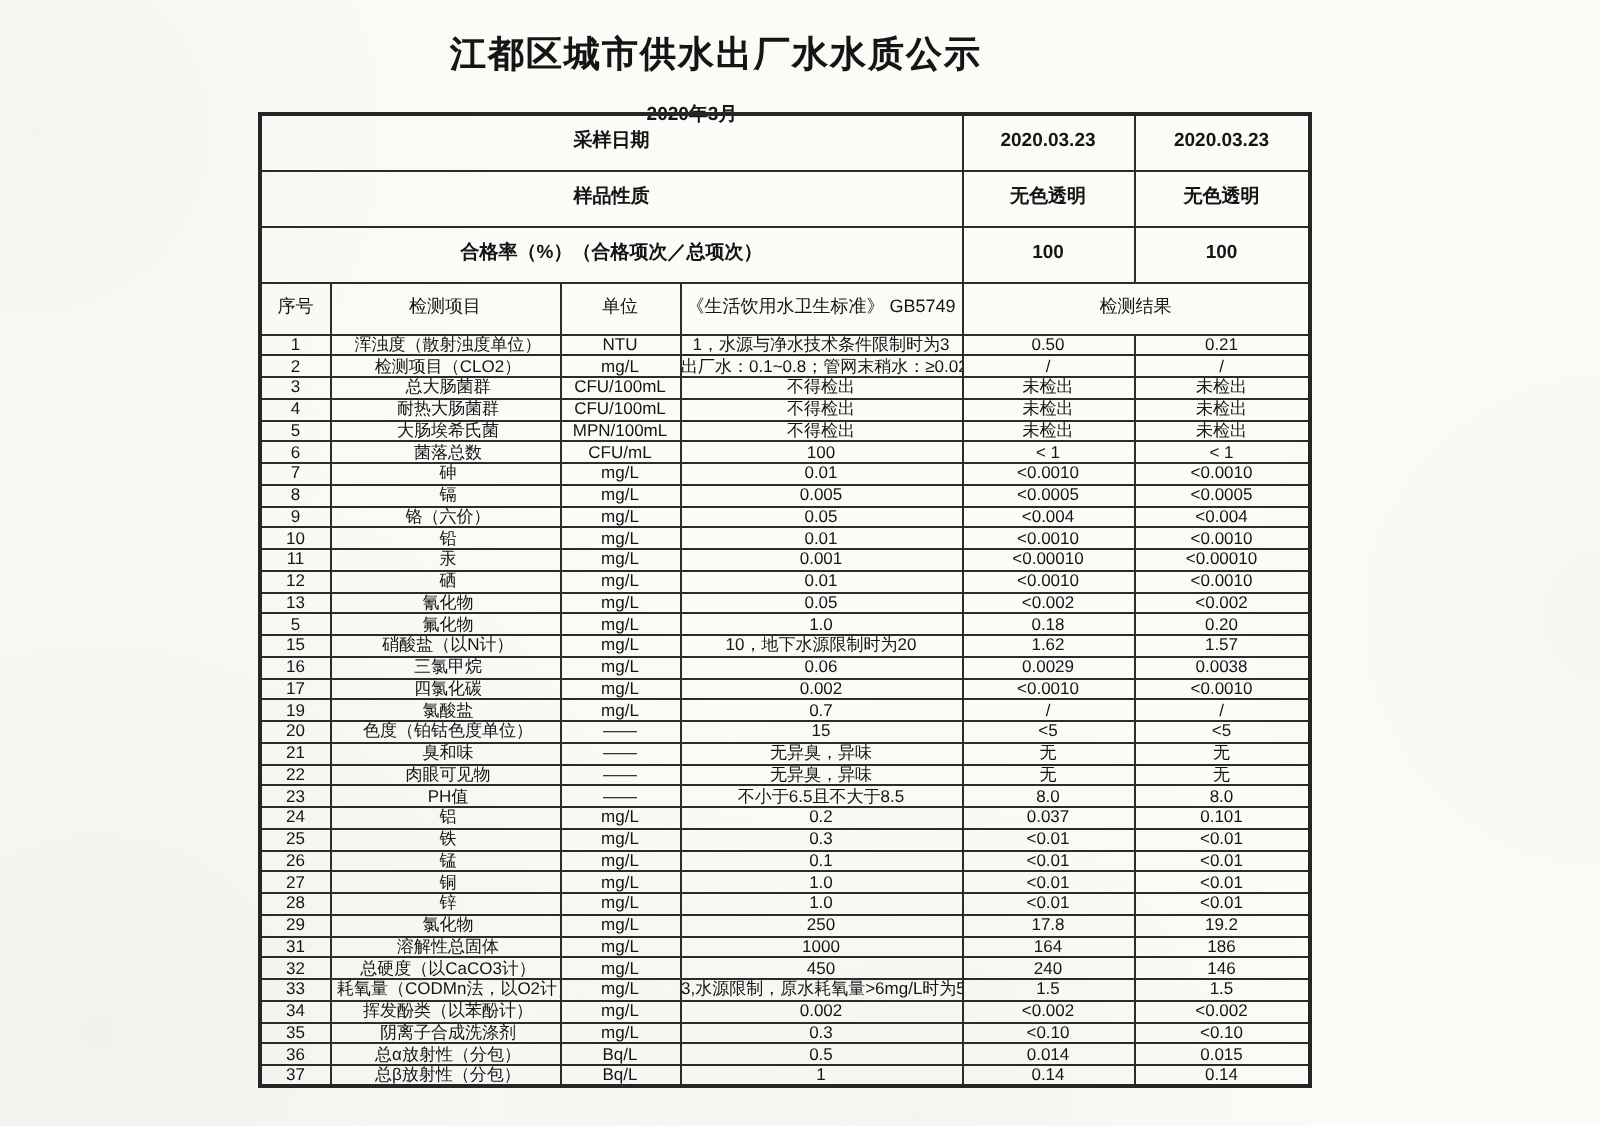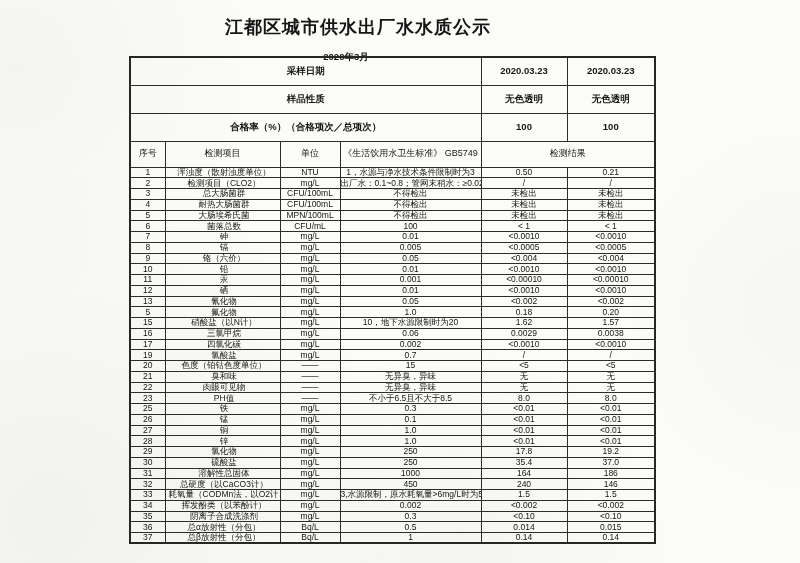--- a/index.html
+++ b/index.html
@@ -259,20 +259,28 @@
         </tr>
         <tr>
           <td>23</td>
           <td class="item-cell">PH值</td>
           <td>——</td>
           <td>不小于6.5且不大于8.5</td>
           <td>8.0</td>
           <td>8.0</td>
         </tr>
         <tr>
+          <td>24</td>
+          <td class="item-cell">铝</td>
+          <td>mg/L</td>
+          <td>0.2</td>
+          <td>0.037</td>
+          <td>0.101</td>
+        </tr>
+        <tr>
           <td>25</td>
           <td class="item-cell">铁</td>
           <td>mg/L</td>
           <td>0.3</td>
           <td>&lt;0.01</td>
           <td>&lt;0.01</td>
         </tr>
         <tr>
           <td>26</td>
           <td class="item-cell">锰</td>
@@ -297,28 +305,20 @@
           <td>&lt;0.01</td>
           <td>&lt;0.01</td>
         </tr>
         <tr>
           <td>29</td>
           <td class="item-cell">氯化物</td>
           <td>mg/L</td>
           <td>250</td>
           <td>17.8</td>
           <td>19.2</td>
-        </tr>
-        <tr>
-          <td>30</td>
-          <td class="item-cell">硫酸盐</td>
-          <td>mg/L</td>
-          <td>250</td>
-          <td>35.4</td>
-          <td>37.0</td>
         </tr>
         <tr>
           <td>31</td>
           <td class="item-cell">溶解性总固体</td>
           <td>mg/L</td>
           <td>1000</td>
           <td>164</td>
           <td>186</td>
         </tr>
         <tr>

